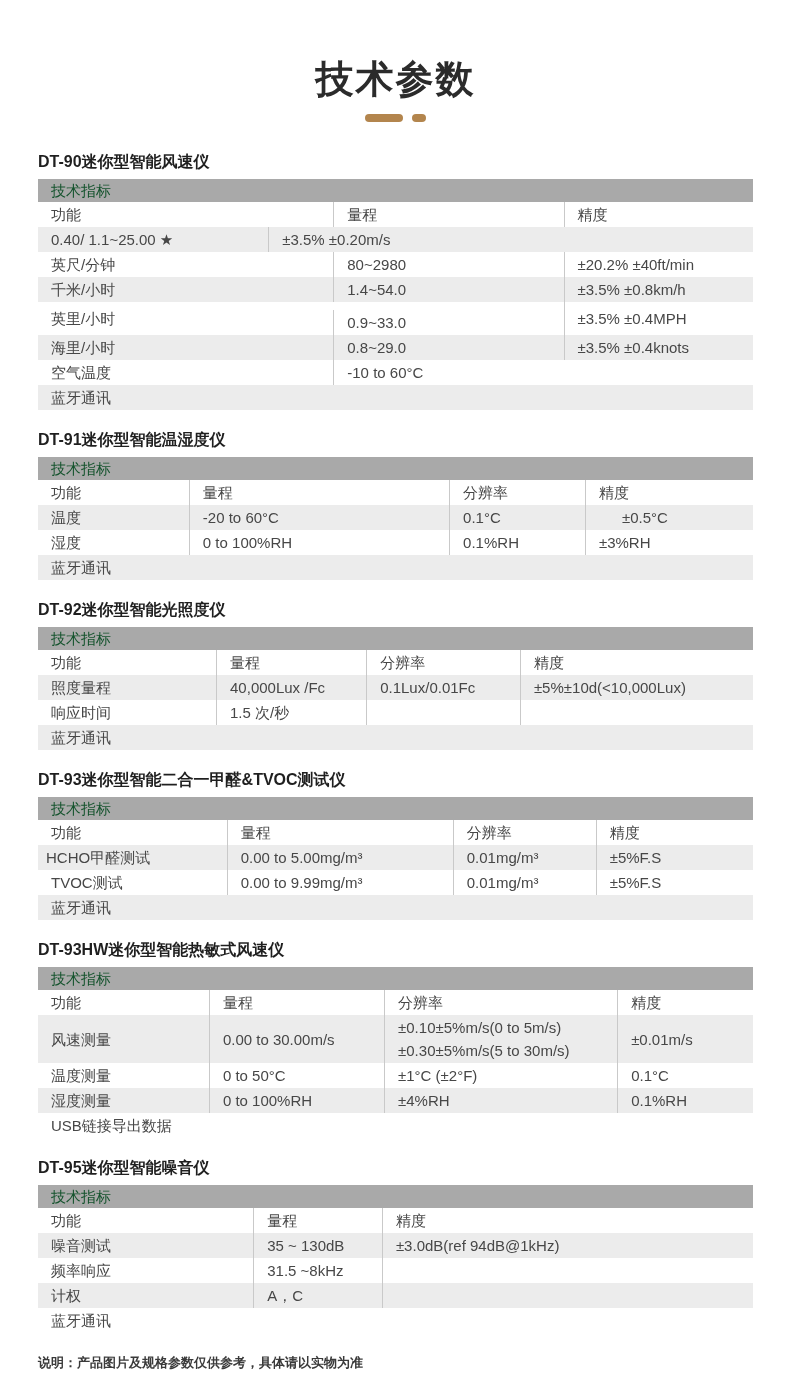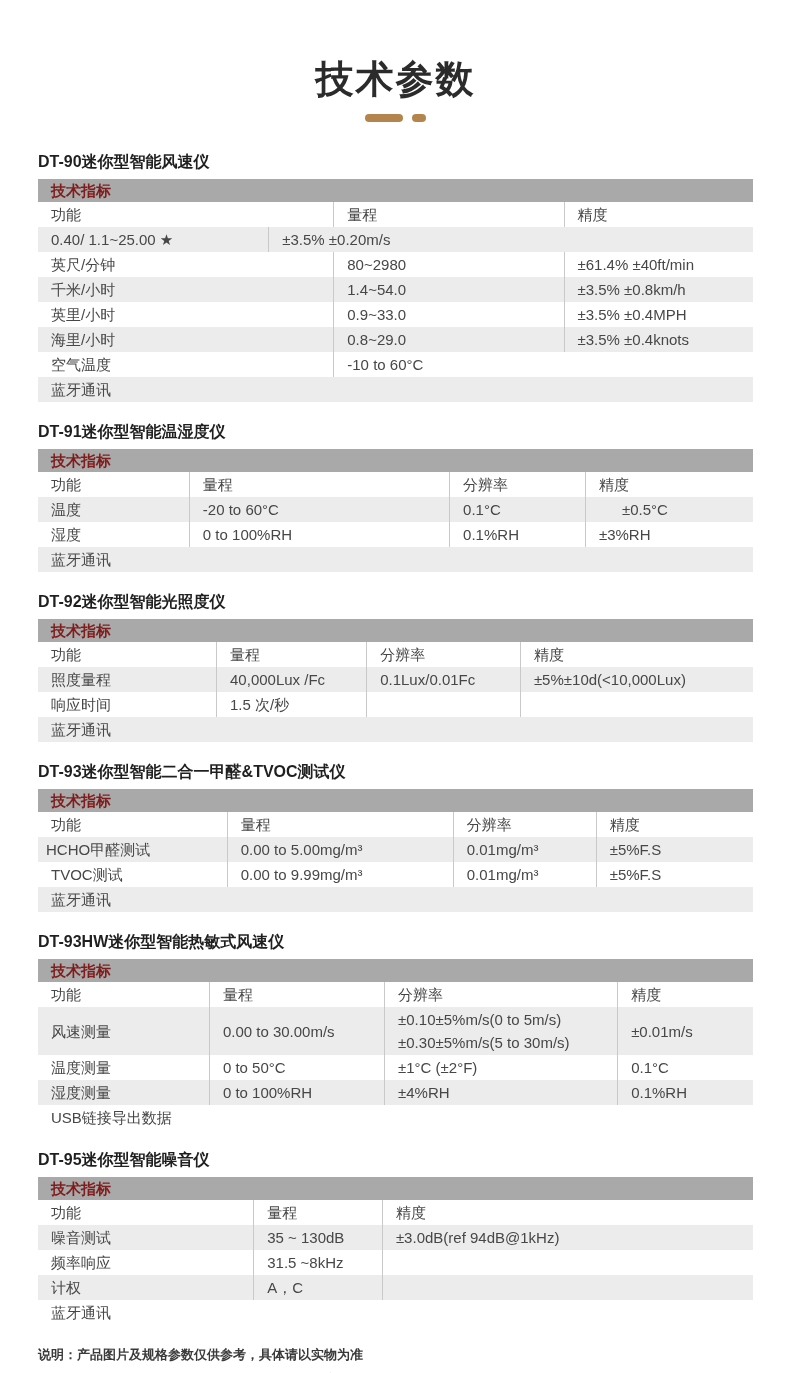--- a/index.html
+++ b/index.html
@@ -49,22 +49,22 @@
     font-size: 16px;
     line-height: 19px;
     font-weight: 700;
     color: var(--heading);
   }
 
   .table-bar {
     height: 23px;
     line-height: 23px;
     background: var(--bar);
-    color: #7f1d1d;
-    font-weight: 700;
+    color: #14532d;
+    font-weight: 400;
     font-size: 15px;
     padding-left: 13px;
   }
 
   .trow {
     display: flex;
     align-items: stretch;
     min-height: 24px;
     font-size: 15px;
   }
@@ -108,30 +108,30 @@
             <div class="cell" style="width: 32.2%;">量程</div>
             <div class="cell" style="width: 26.5%;">精度</div>
           </div>
           <div class="trow alt">
             <div class="cell" style="width: 32.2%;">0.40/ 1.1~25.00 ★</div>
             <div class="cell" style="width: 26.5%;">±3.5% ±0.20m/s</div>
           </div>
           <div class="trow">
             <div class="cell" style="width: 41.3%;">英尺/分钟</div>
             <div class="cell" style="width: 32.2%;">80~2980</div>
-            <div class="cell" style="width: 26.5%;">±61.4% ±40ft/min</div>
+            <div class="cell" style="width: 26.5%;">±20.2% ±40ft/min</div>
           </div>
           <div class="trow alt">
             <div class="cell" style="width: 41.3%;">千米/小时</div>
             <div class="cell" style="width: 32.2%;">1.4~54.0</div>
             <div class="cell" style="width: 26.5%;">±3.5% ±0.8km/h</div>
           </div>
           <div class="trow">
             <div class="cell" style="width: 41.3%;">英里/小时</div>
-            <div class="cell" style="width: 32.2%;">0.9~33.0</div>
+            <div class="cell" style="width: 32.2%; margin-top: 8px;">0.9~33.0</div>
             <div class="cell" style="width: 26.5%;">±3.5% ±0.4MPH</div>
           </div>
           <div class="trow alt">
             <div class="cell" style="width: 41.3%;">海里/小时</div>
             <div class="cell" style="width: 32.2%;">0.8~29.0</div>
             <div class="cell" style="width: 26.5%;">±3.5% ±0.4knots</div>
           </div>
           <div class="trow">
             <div class="cell" style="width: 41.3%;">空气温度</div>
             <div class="cell" style="width: 32.2%;">-10 to 60°C</div>

